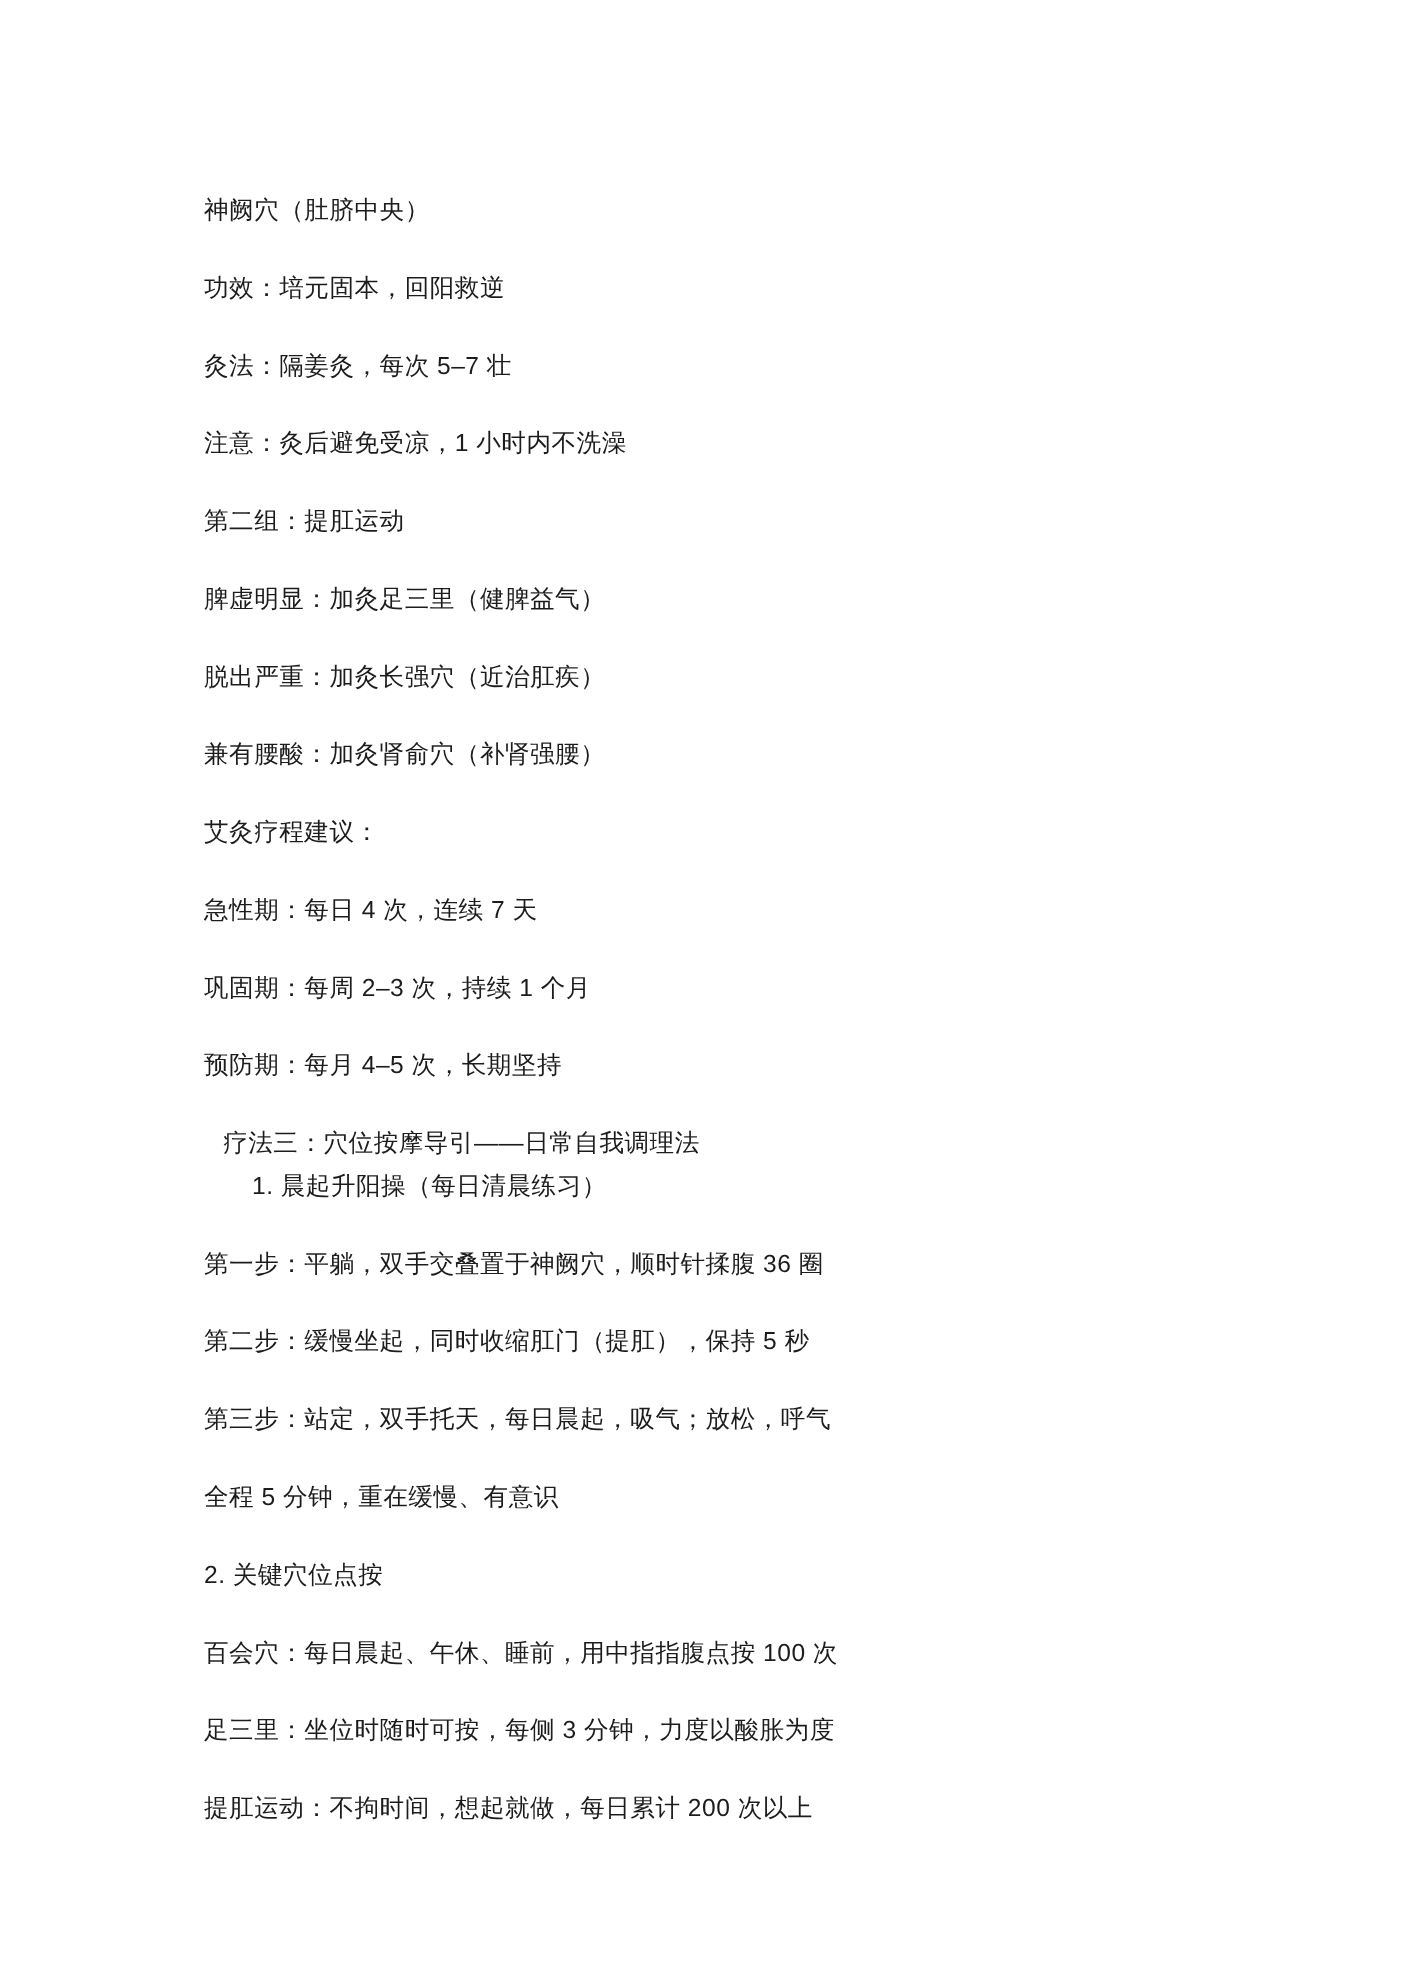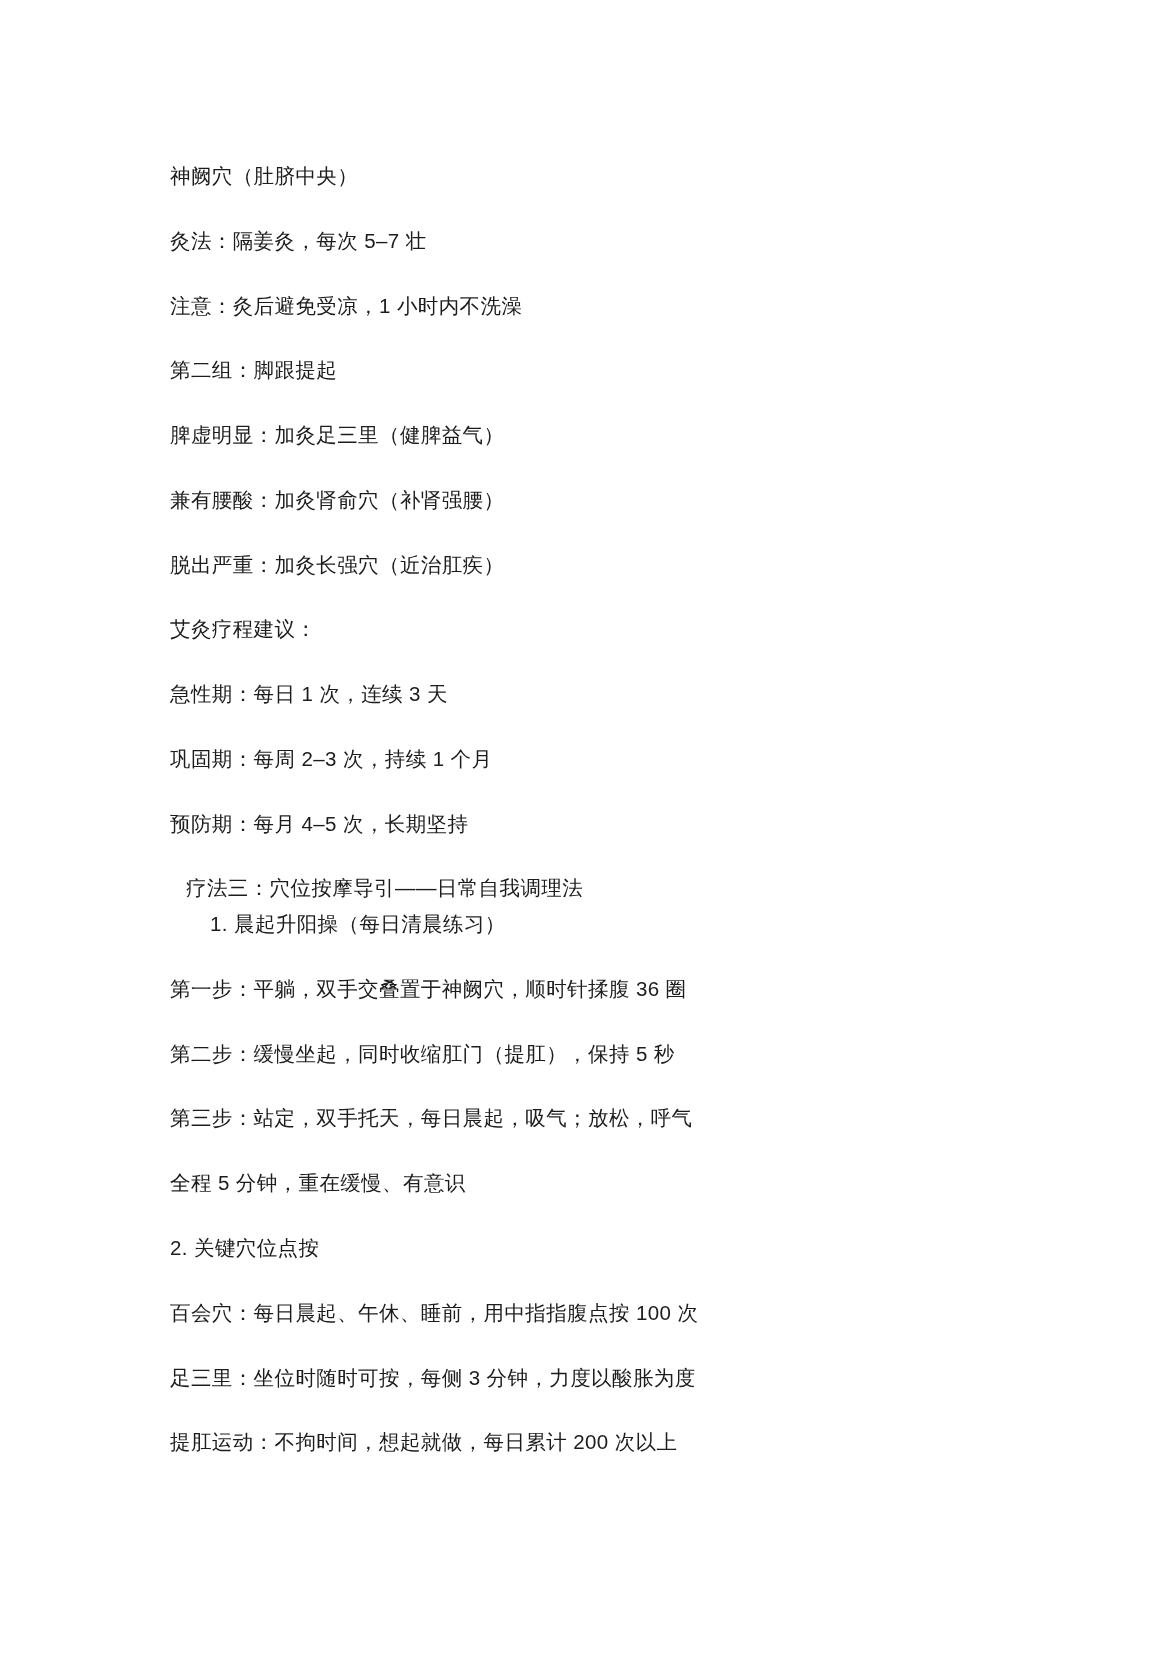--- a/index.html
+++ b/index.html
@@ -42,28 +42,29 @@
     margin-left: 40px;
   }
 </style>
 </head>
 <body>
 
 <div class="page">
   <div class="doc-body">
 
     <p class="para">神阙穴（肚脐中央）</p>
+    <p class="para">功效：培元固本，回阳救逆</p>
     <p class="para">灸法：隔姜灸，每次 5–7 壮</p>
     <p class="para">注意：灸后避免受凉，1 小时内不洗澡</p>
-    <p class="para">第二组：脚跟提起</p>
+    <p class="para">第二组：提肛运动</p>
     <p class="para">脾虚明显：加灸足三里（健脾益气）</p>
+    <p class="para">脱出严重：加灸长强穴（近治肛疾）</p>
     <p class="para">兼有腰酸：加灸肾俞穴（补肾强腰）</p>
-    <p class="para">脱出严重：加灸长强穴（近治肛疾）</p>
     <p class="para">艾灸疗程建议：</p>
-    <p class="para">急性期：每日 1 次，连续 3 天</p>
+    <p class="para">急性期：每日 4 次，连续 7 天</p>
     <p class="para">巩固期：每周 2–3 次，持续 1 个月</p>
     <p class="para">预防期：每月 4–5 次，长期坚持</p>
     <p class="para tight">疗法三：穴位按摩导引——日常自我调理法</p>
     <p class="para sub">1. 晨起升阳操（每日清晨练习）</p>
     <p class="para">第一步：平躺，双手交叠置于神阙穴，顺时针揉腹 36 圈</p>
     <p class="para">第二步：缓慢坐起，同时收缩肛门（提肛），保持 5 秒</p>
     <p class="para">第三步：站定，双手托天，每日晨起，吸气；放松，呼气</p>
     <p class="para">全程 5 分钟，重在缓慢、有意识</p>
     <p class="para">2. 关键穴位点按</p>
     <p class="para">百会穴：每日晨起、午休、睡前，用中指指腹点按 100 次</p>

